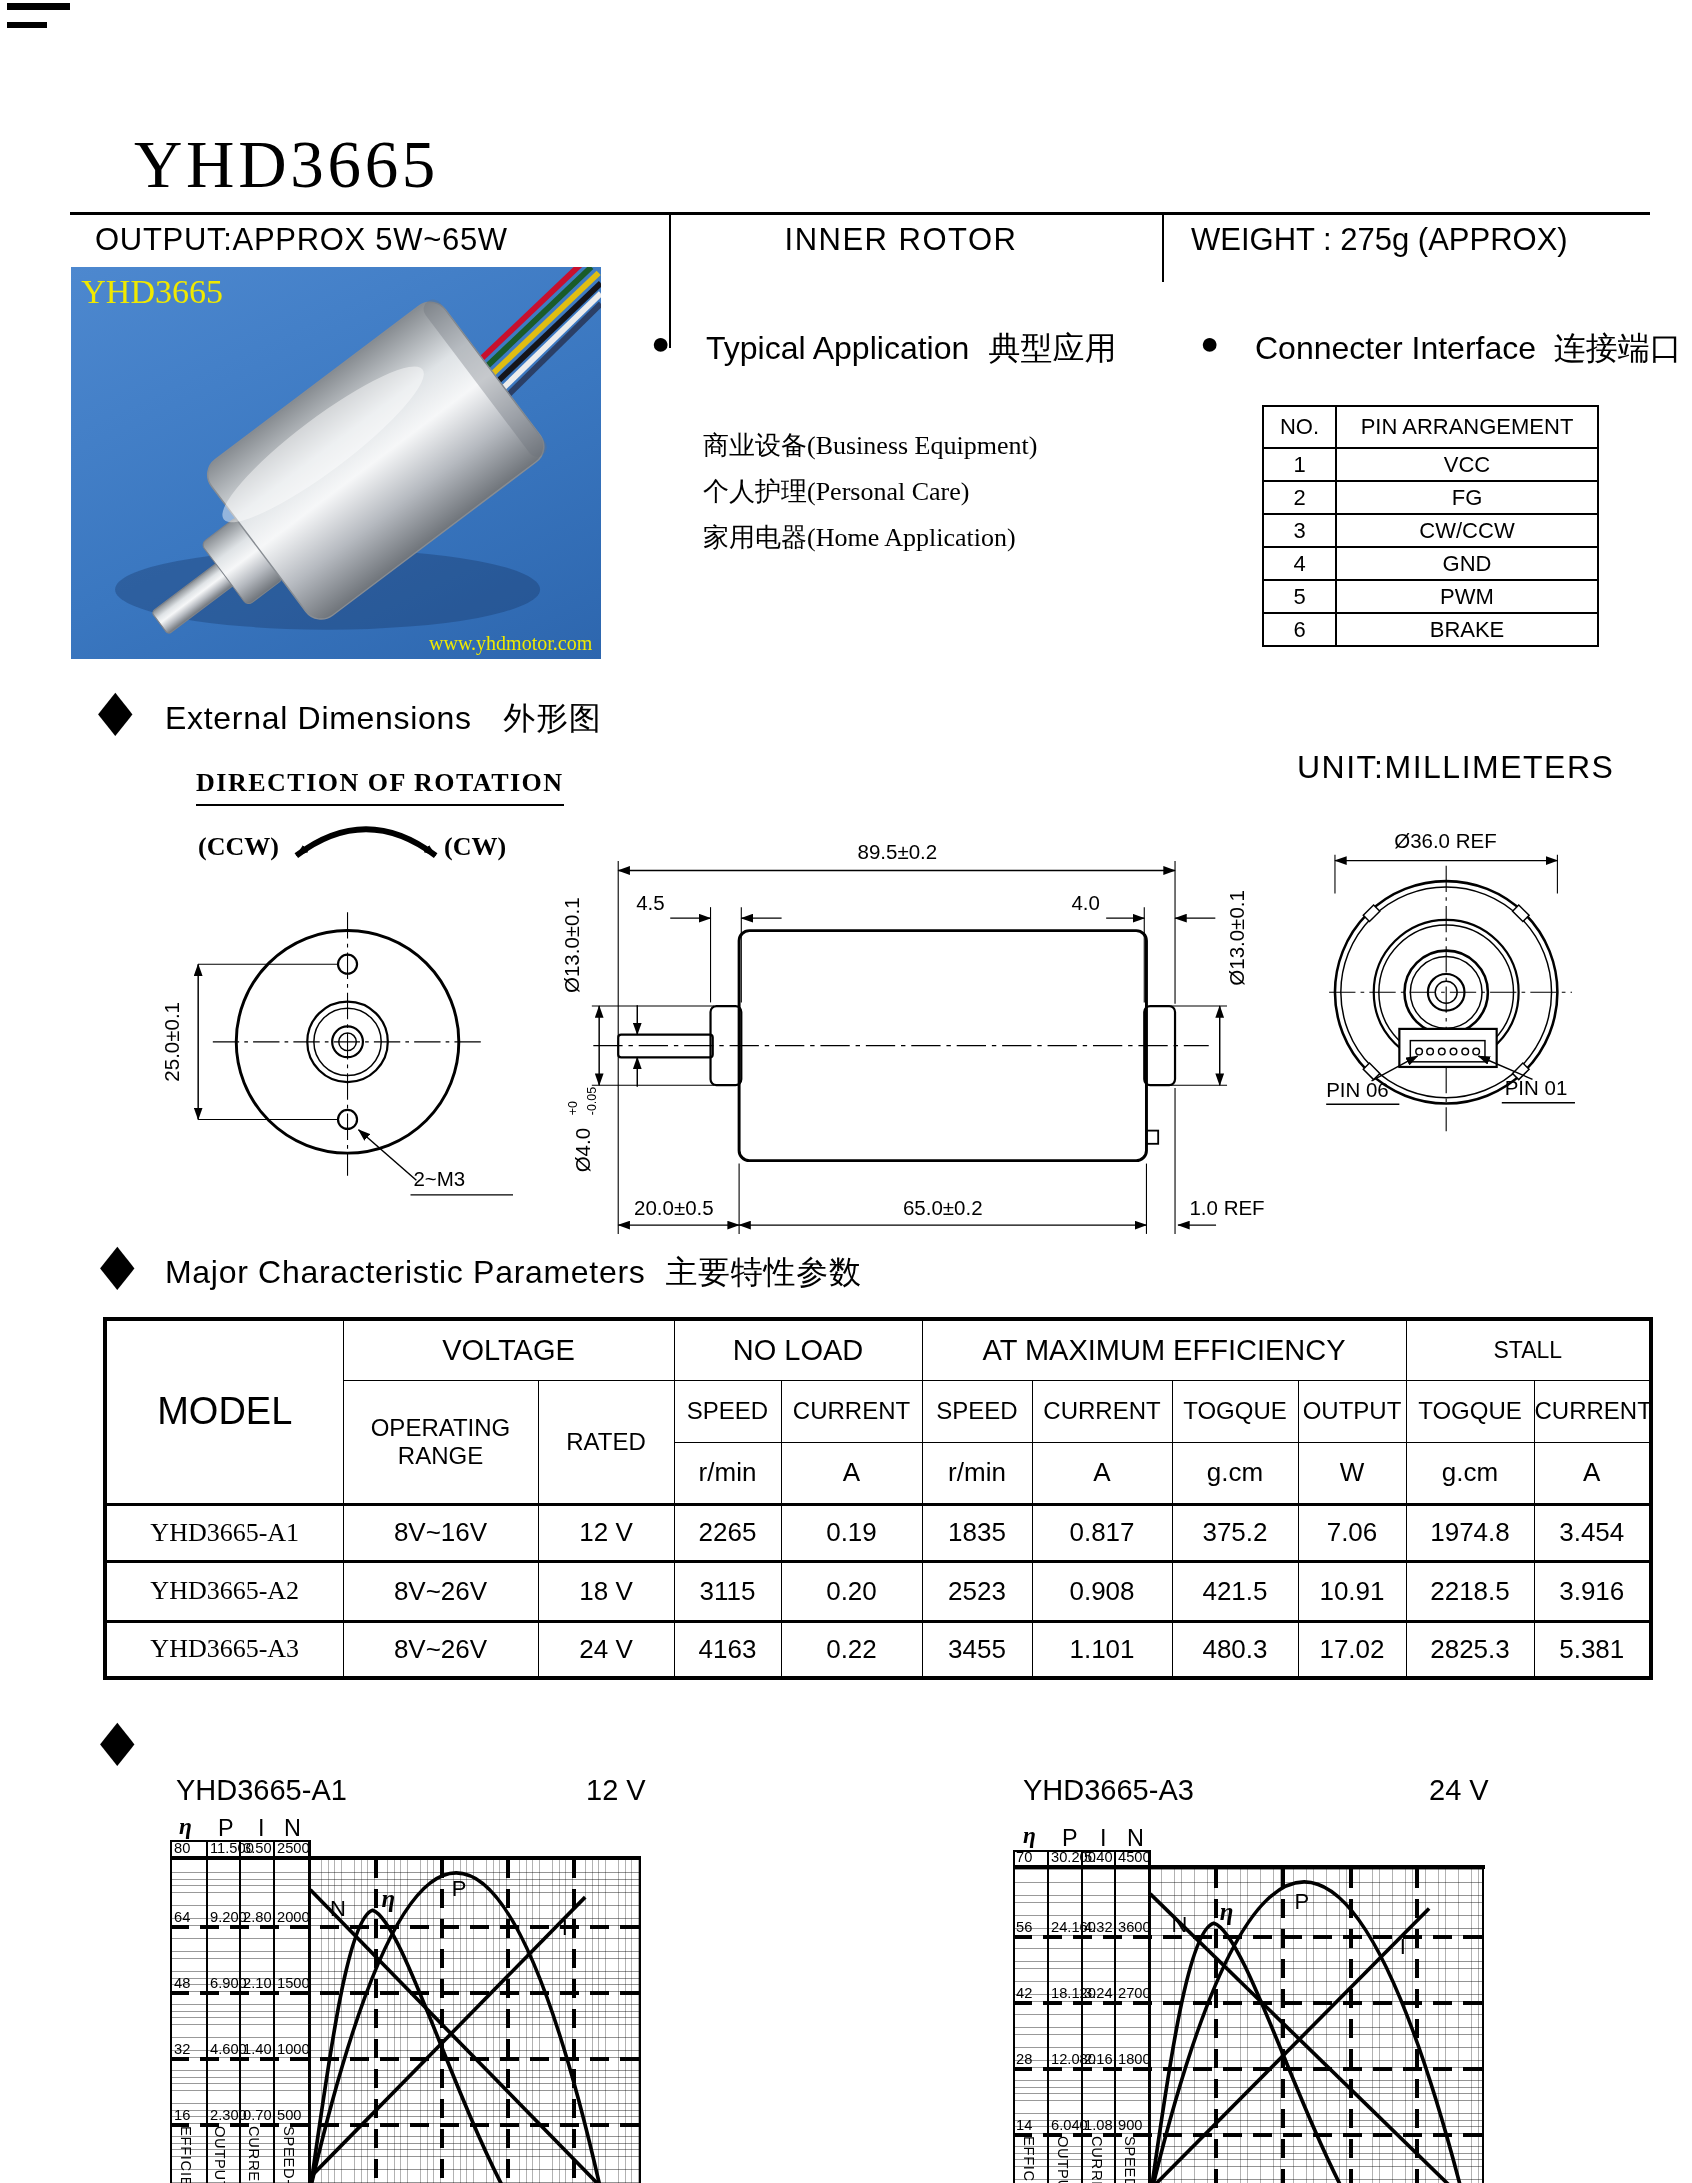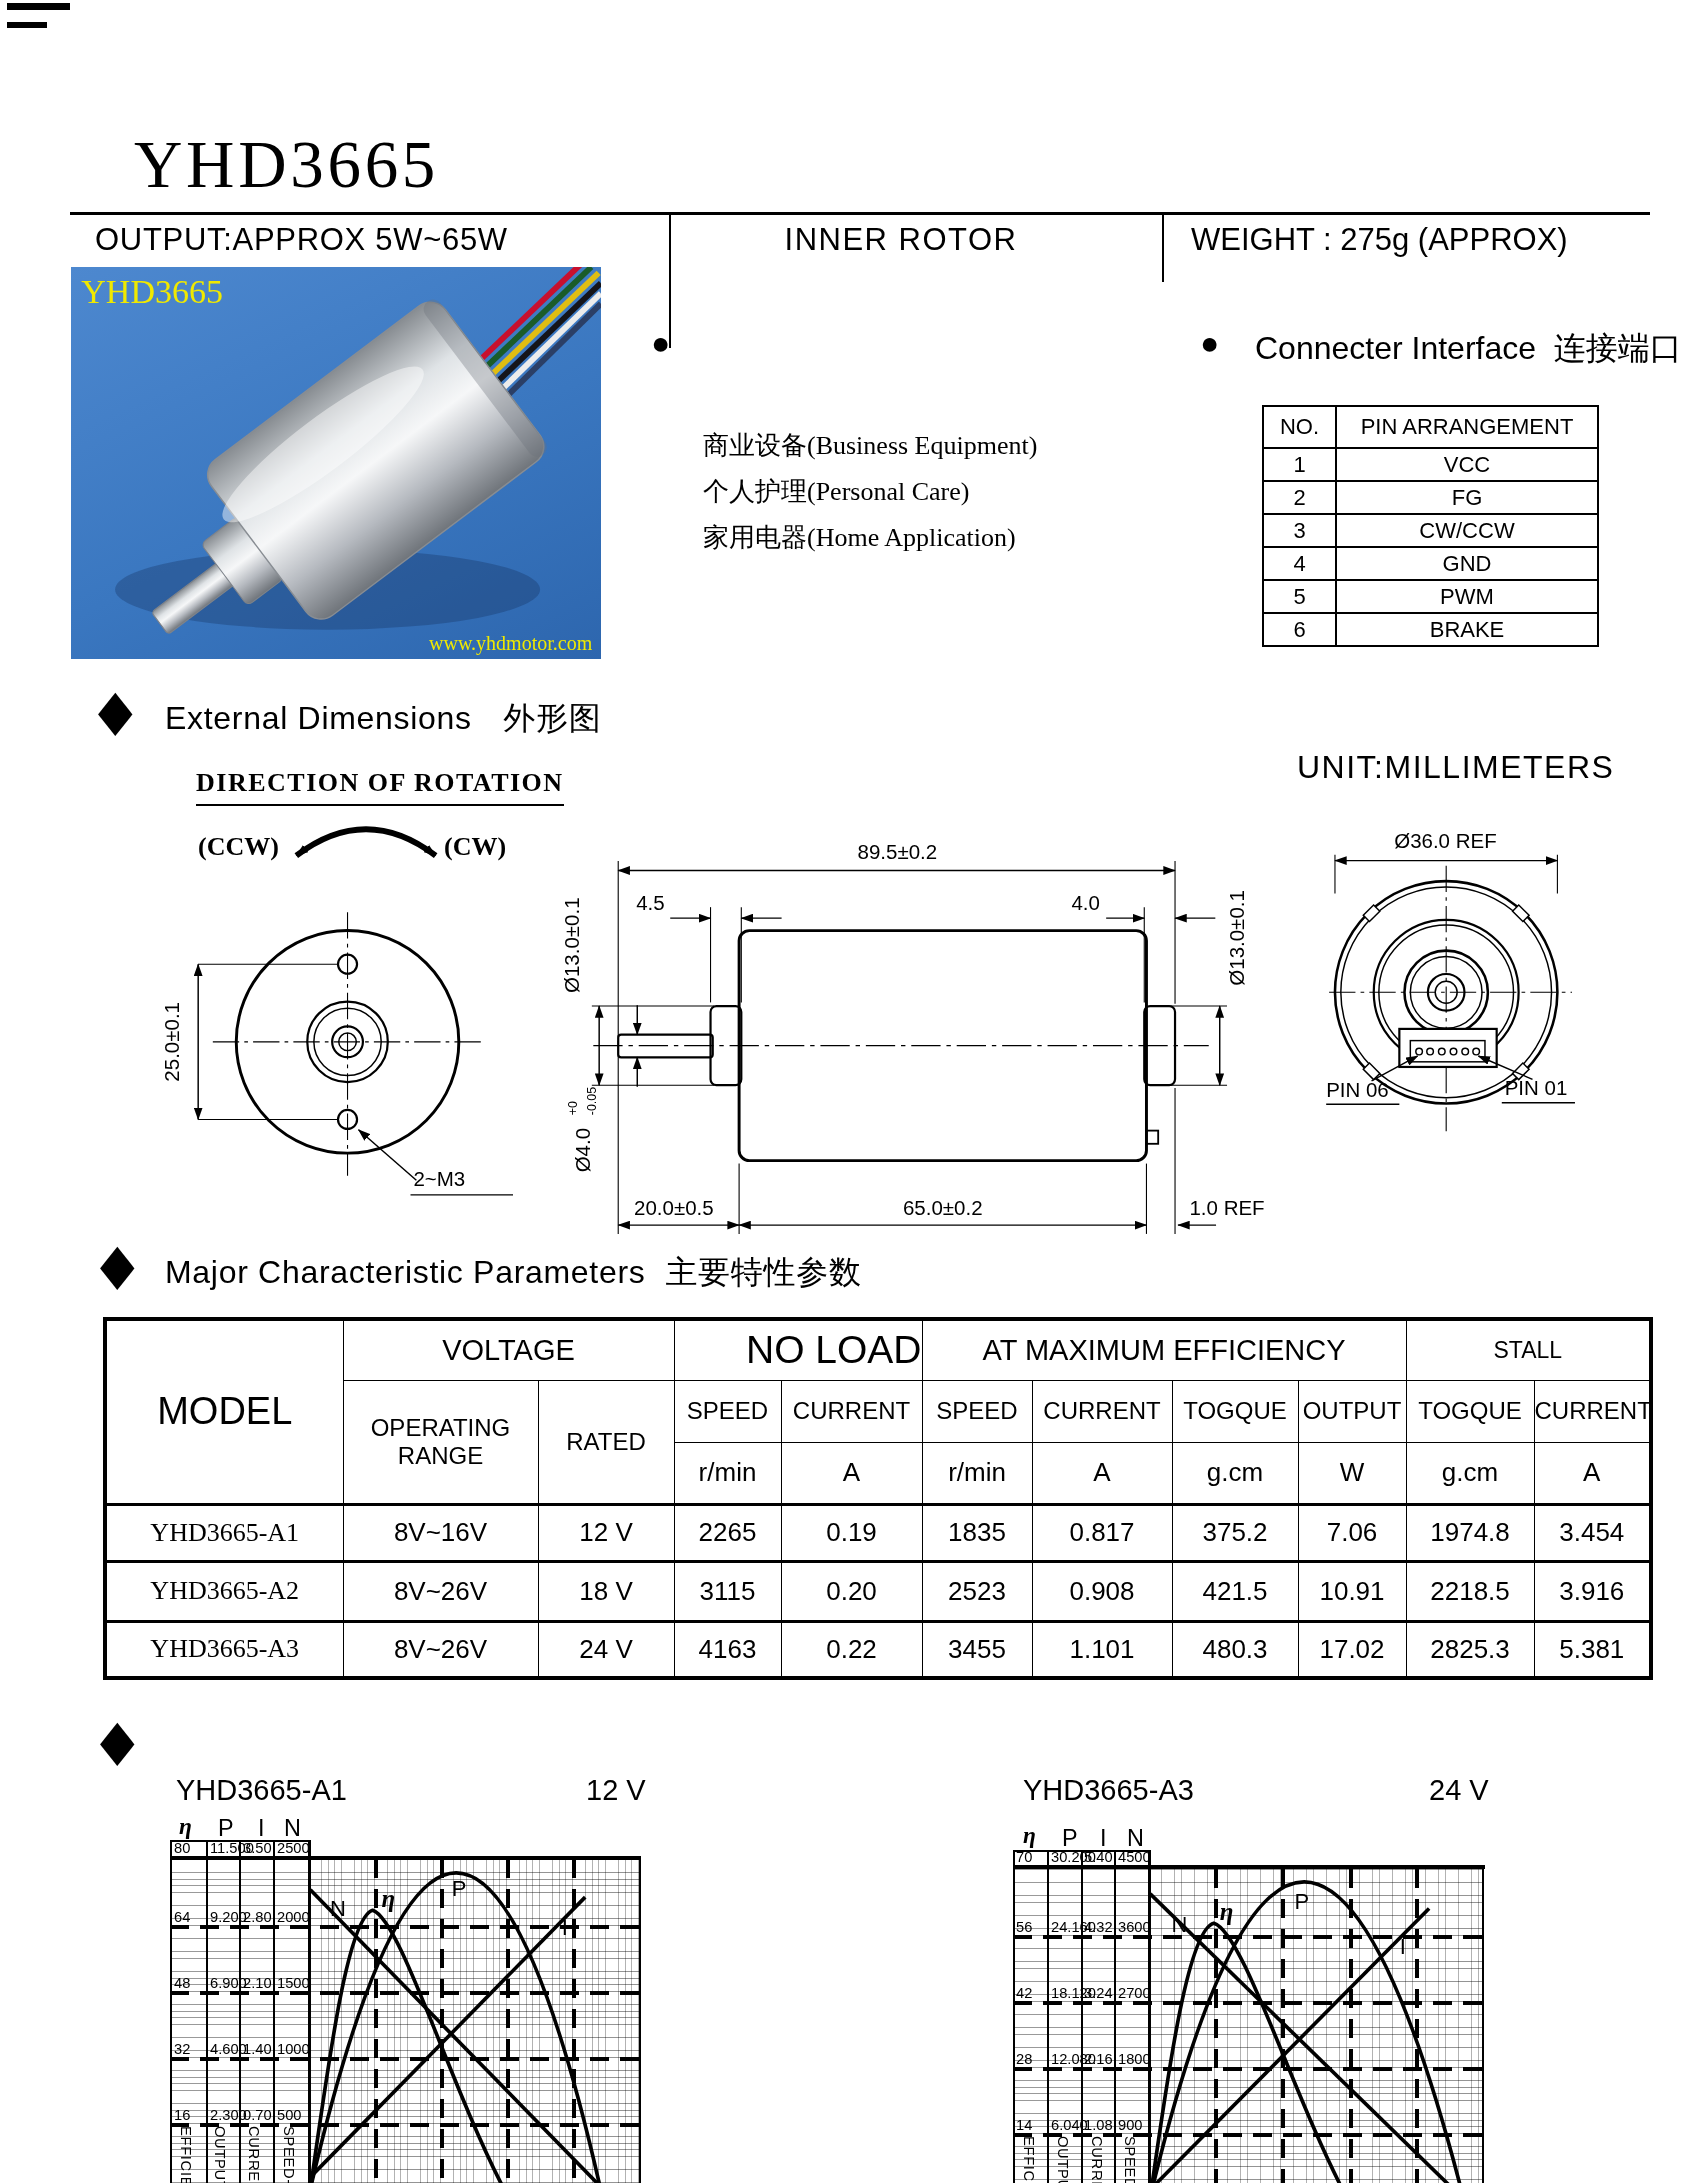--- a/index.html
+++ b/index.html
@@ -84,20 +84,24 @@
         <rect x="224" y="158" width="400" height="266" rx="26" fill="url(#met)" stroke="#888d93" stroke-width="2"></rect>
         <rect x="598" y="160" width="26" height="262" rx="13" fill="rgba(110,115,122,0.35)"></rect>
         <ellipse cx="380" cy="230" rx="170" ry="36" fill="rgba(255,255,255,0.45)"></ellipse>
       </g>
     </svg>
     <div class="abs serif" style="left:10.3px;top:5.9px;font-size:34px;color:#f0e900;">YHD3665</div>
     <div class="abs serif" style="right:8.8px;bottom:4.4px;font-size:20px;color:#f0e900;">www.yhdmotor.com</div>
   </div>
 
   <div class="abs" style="left:651px;top:325px;font-size:32px;">●</div>
+  <div class="abs" style="left:706px;top:327px;font-size:32px;white-space:nowrap;">
+    <span>Typical  Application</span>
+    <span class="serif" style="margin-left:10.3px;">典型应用</span>
+  </div>
   <div class="abs serif" style="left:703px;top:423px;font-size:26px;line-height:46px;white-space:nowrap;">
     <div><span>商业设备</span><span>(Business Equipment)</span></div>
     <div><span>个人护理</span><span>(Personal Care)</span></div>
     <div><span>家用电器</span><span>(Home Application)</span></div>
   </div>
 
   <div class="abs" style="left:1200px;top:325px;font-size:32px;">●</div>
   <div class="abs" style="left:1255px;top:327px;font-size:32px;white-space:nowrap;">
     <span>Connecter Interface</span>
     <span class="serif" style="margin-left:8.8px;">连接端口</span>
@@ -276,21 +280,21 @@
         <col style="width:140px">
       <col style="width:126px">
         <col style="width:108px">
         <col style="width:128px">
         <col style="width:117px">
     </colgroup>
     <tbody>
         <tr style="height:61px;">
       <td rowspan="3" style="font-size:38px;">MODEL</td>
       <td colspan="2" style="font-size:29px;">VOLTAGE</td>
-      <td colspan="2" style="font-size:39px;text-align:right;">NO  LOAD</td>
+      <td colspan="2" style="font-size:29px;">NO  LOAD</td>
       <td colspan="4" style="font-size:29px;">AT  MAXIMUM  EFFICIENCY</td>
       <td colspan="2" style="font-size:23px;">STALL</td>
     </tr>
     <tr style="height:62px;">
       <td rowspan="2" style="font-size:24px;padding:0 7.3px;">OPERATING RANGE</td>
       <td rowspan="2" style="font-size:24px;">RATED</td>
       <td style="font-size:24px;">SPEED</td>
       <td style="font-size:24px;">CURRENT</td>
       <td style="font-size:24px;">SPEED</td>
       <td style="font-size:24px;">CURRENT</td>

